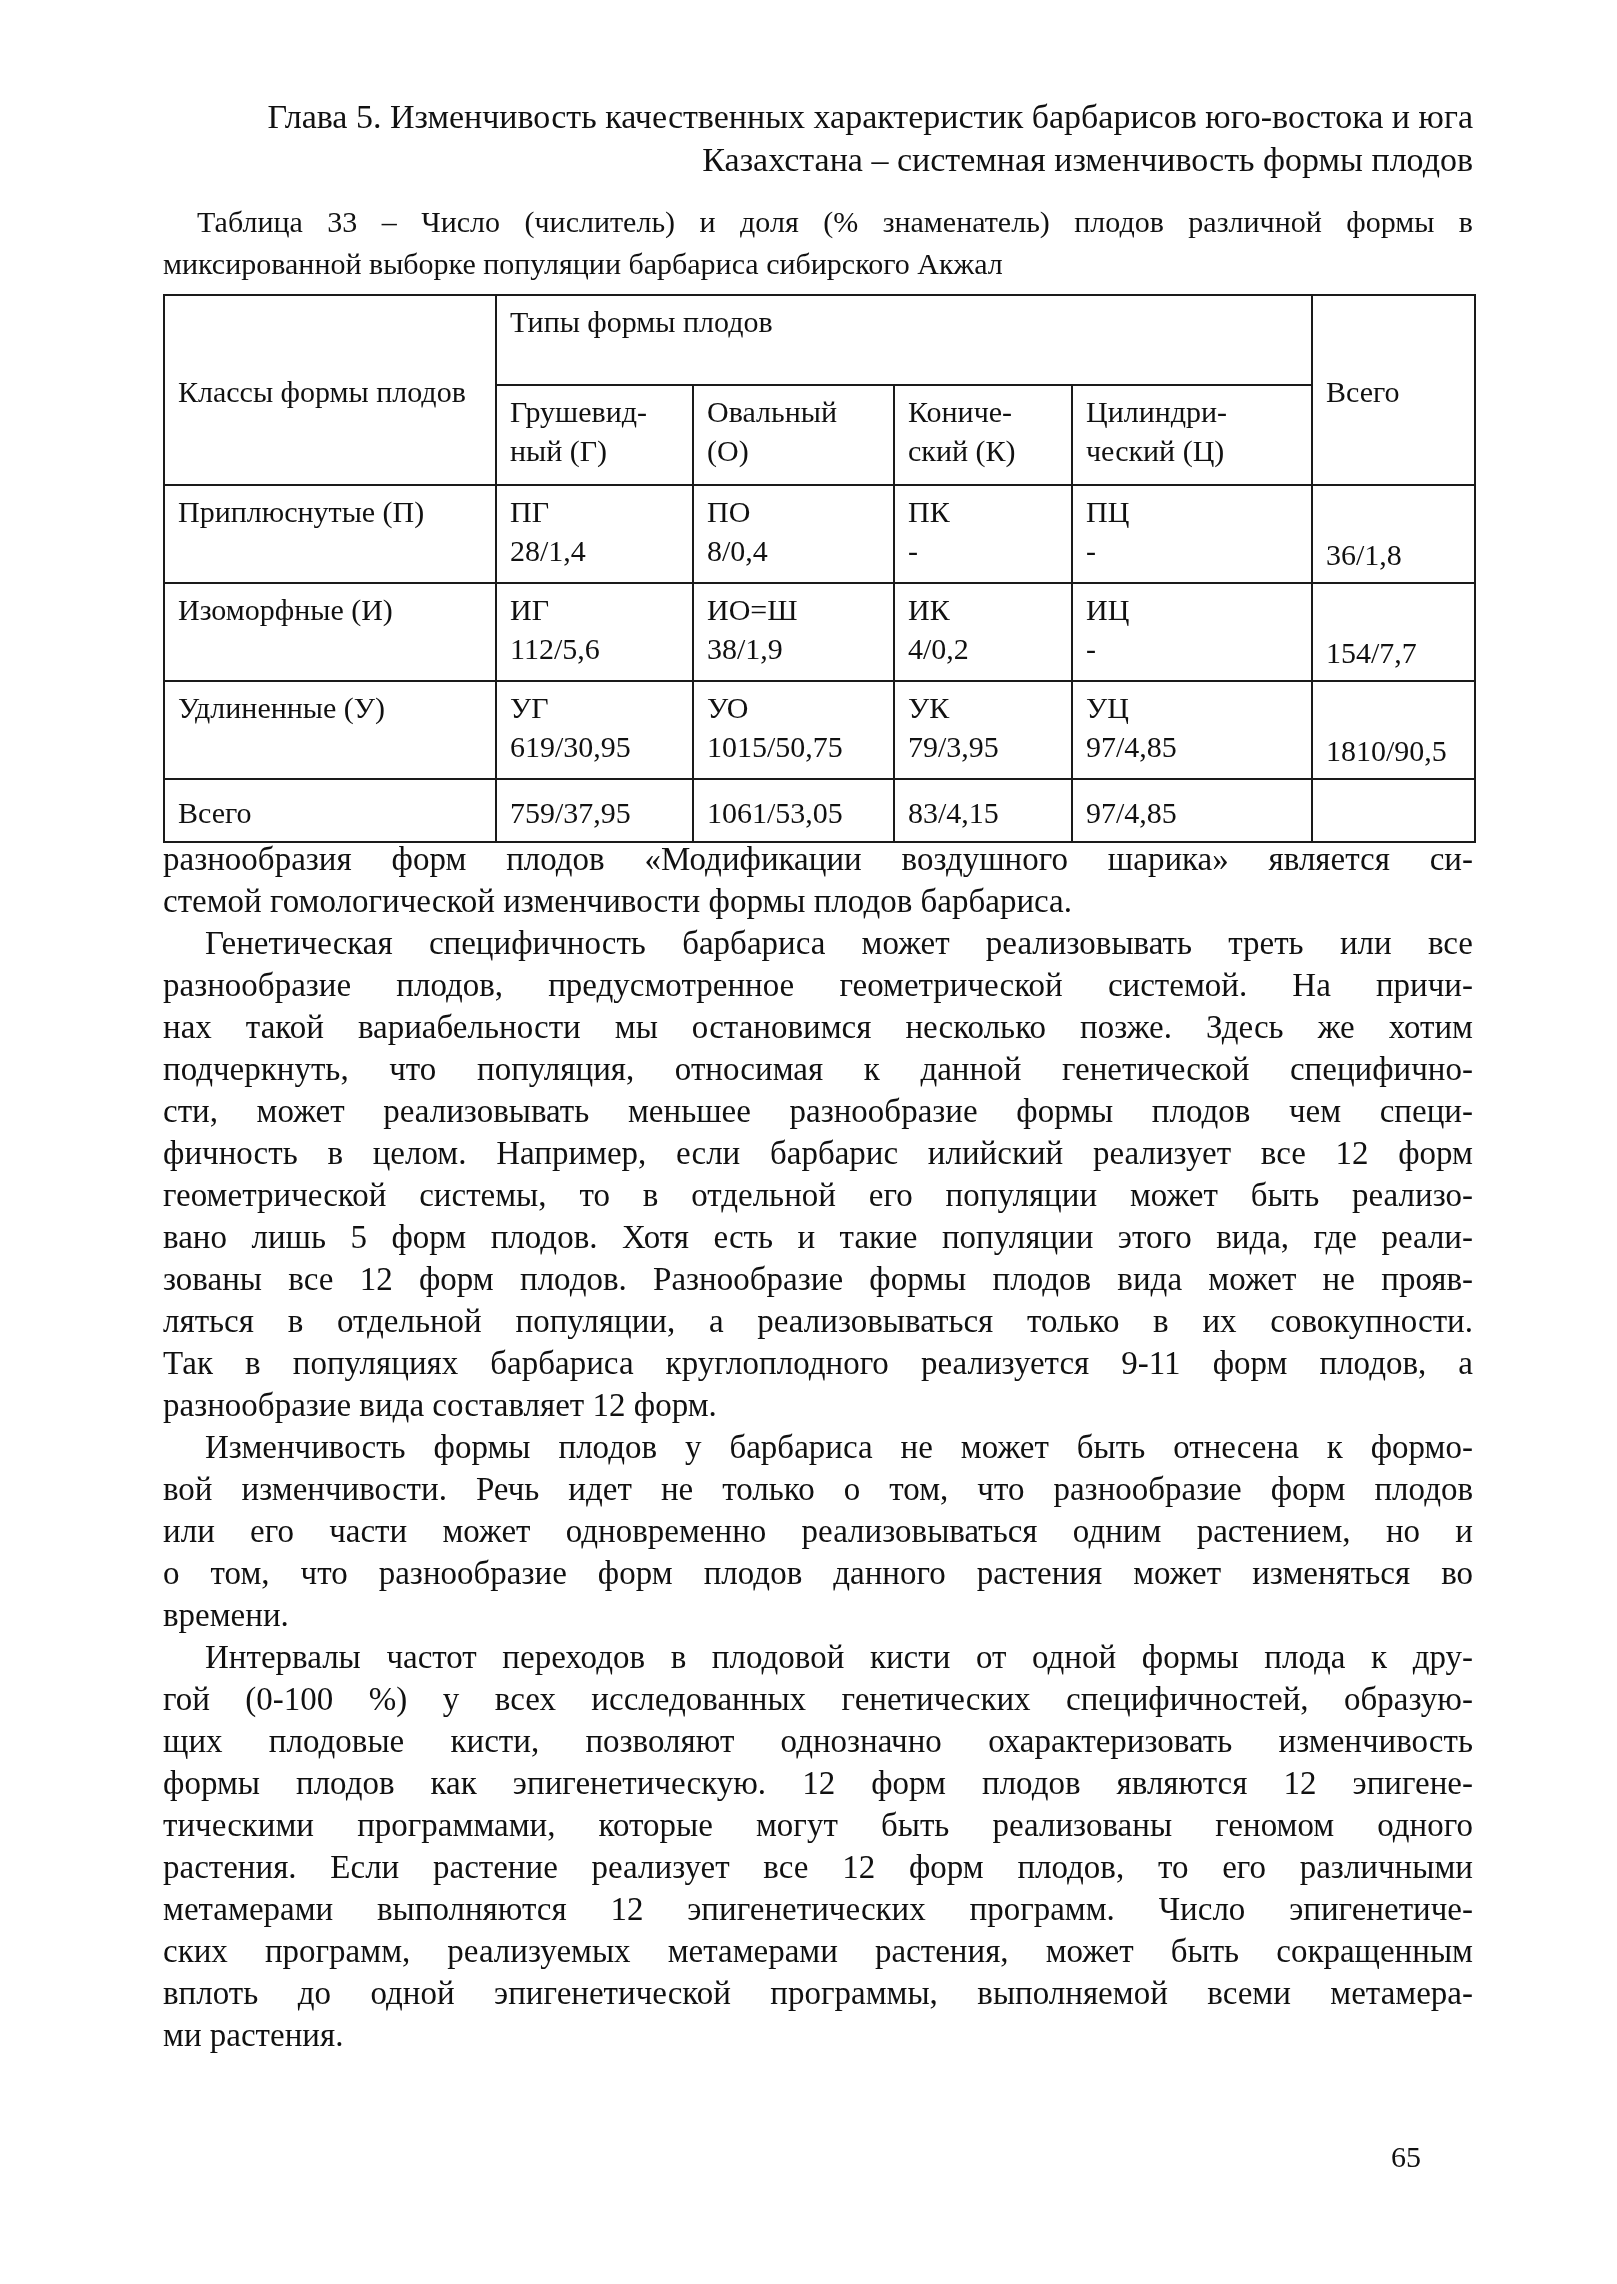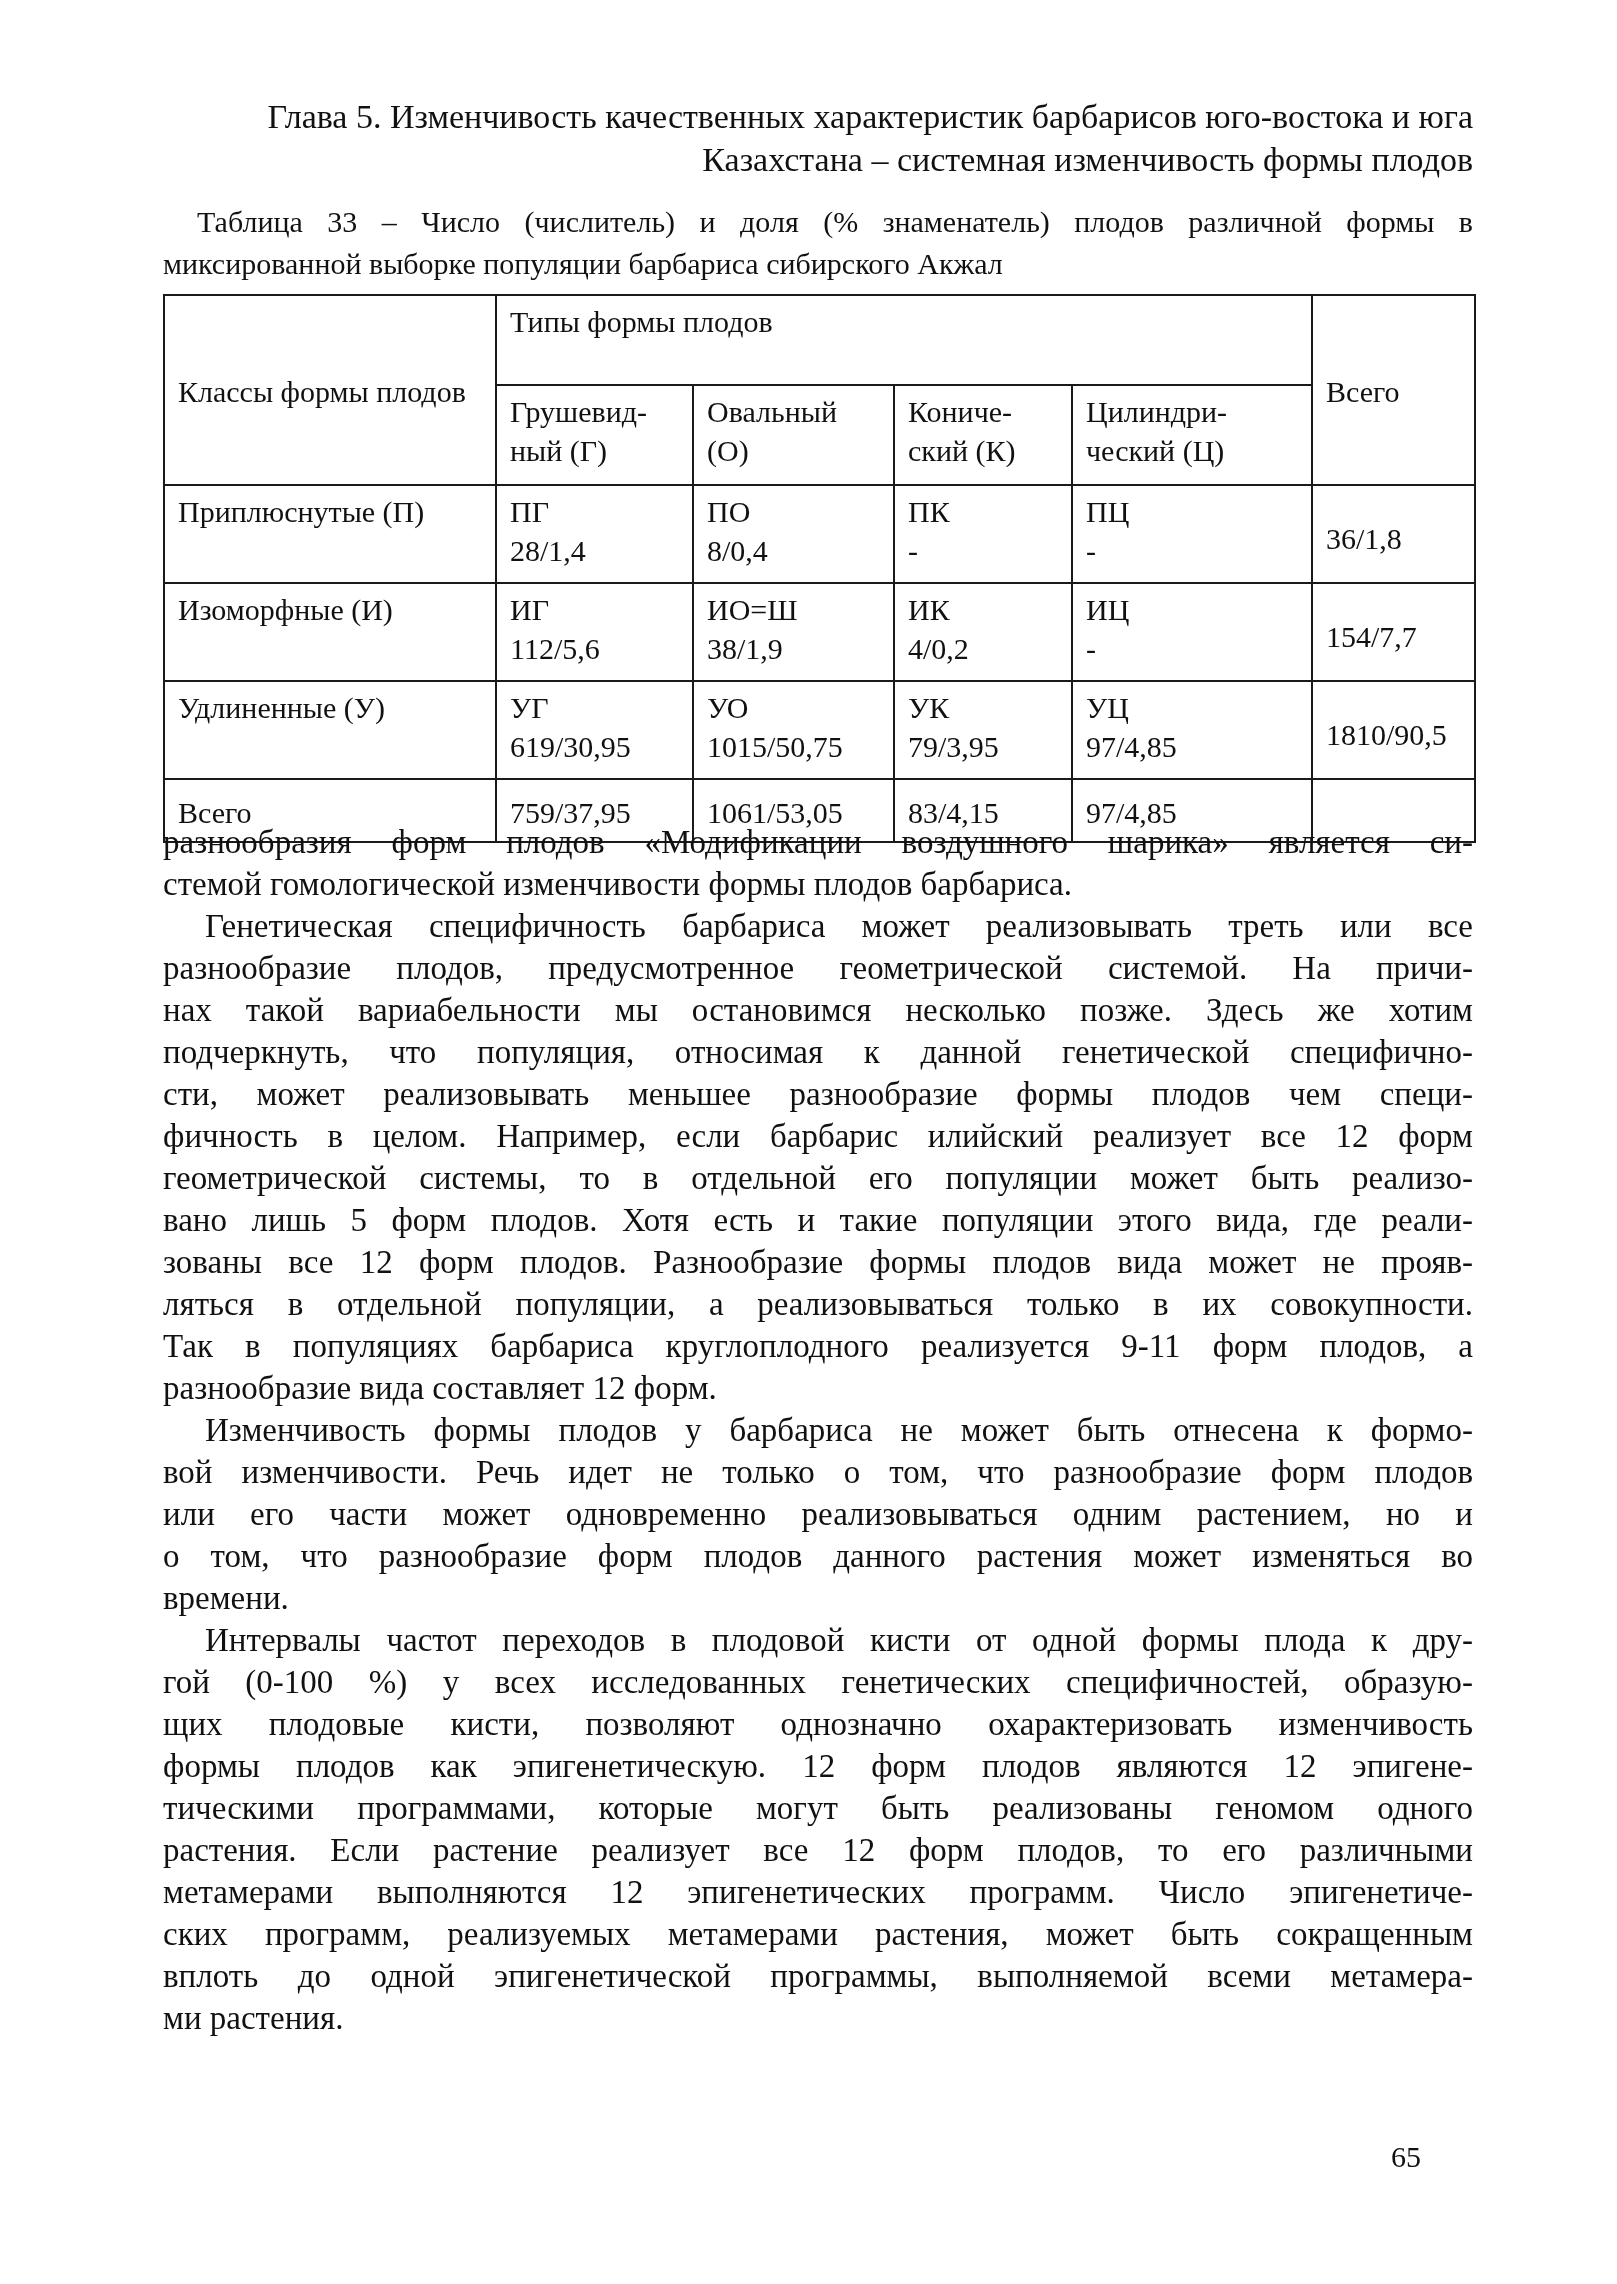--- a/index.html
+++ b/index.html
@@ -52,33 +52,33 @@
     line-height: 39px;
     table-layout: fixed;
   }
   table.data-table td {
     border: 2.4px solid #1a1a1a;
     vertical-align: top;
     padding: 6.4px 13px 3.2px 13px;
     box-sizing: border-box;
   }
   table.data-table td.mid { vertical-align: middle; margin-left: 24px; }
-  table.data-table td.bottom-val { vertical-align: bottom; padding-bottom: 24px; }
+  table.data-table td.bottom-val { vertical-align: bottom; padding-bottom: 8px; }
   .cell-code { display: block; }
   .cell-val { display: block; }
   tr.hdr1 td { height: 90px; }
   tr.hdr2 td { height: 100px; }
   tr.body-row td { height: 98px; }
   tr.total-row td { height: 63px; vertical-align: middle; }
 
   .body-text {
     position: absolute;
     left: 163px;
     width: 1310px;
-    top: 821px;
+    top: 838px;
     font-size: 33px;
     line-height: 42px;
   }
   .body-text .ln {
     display: block;
     white-space: nowrap;
     text-align: justify;
     text-align-last: justify;
     height: 42px;
   }

